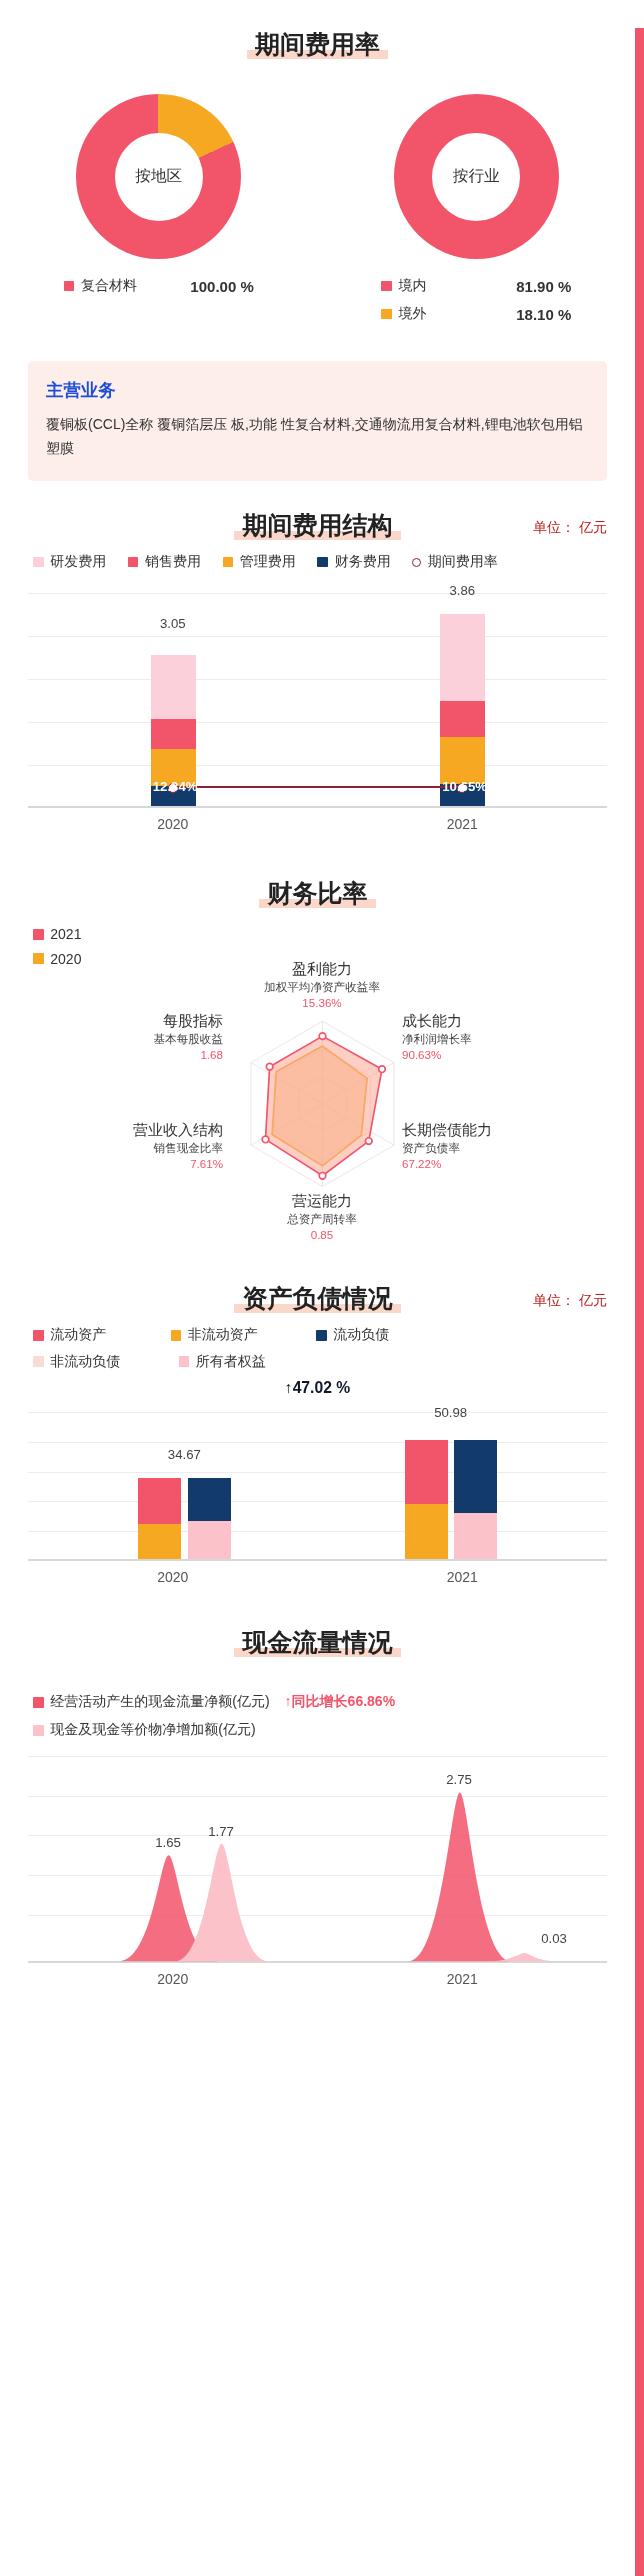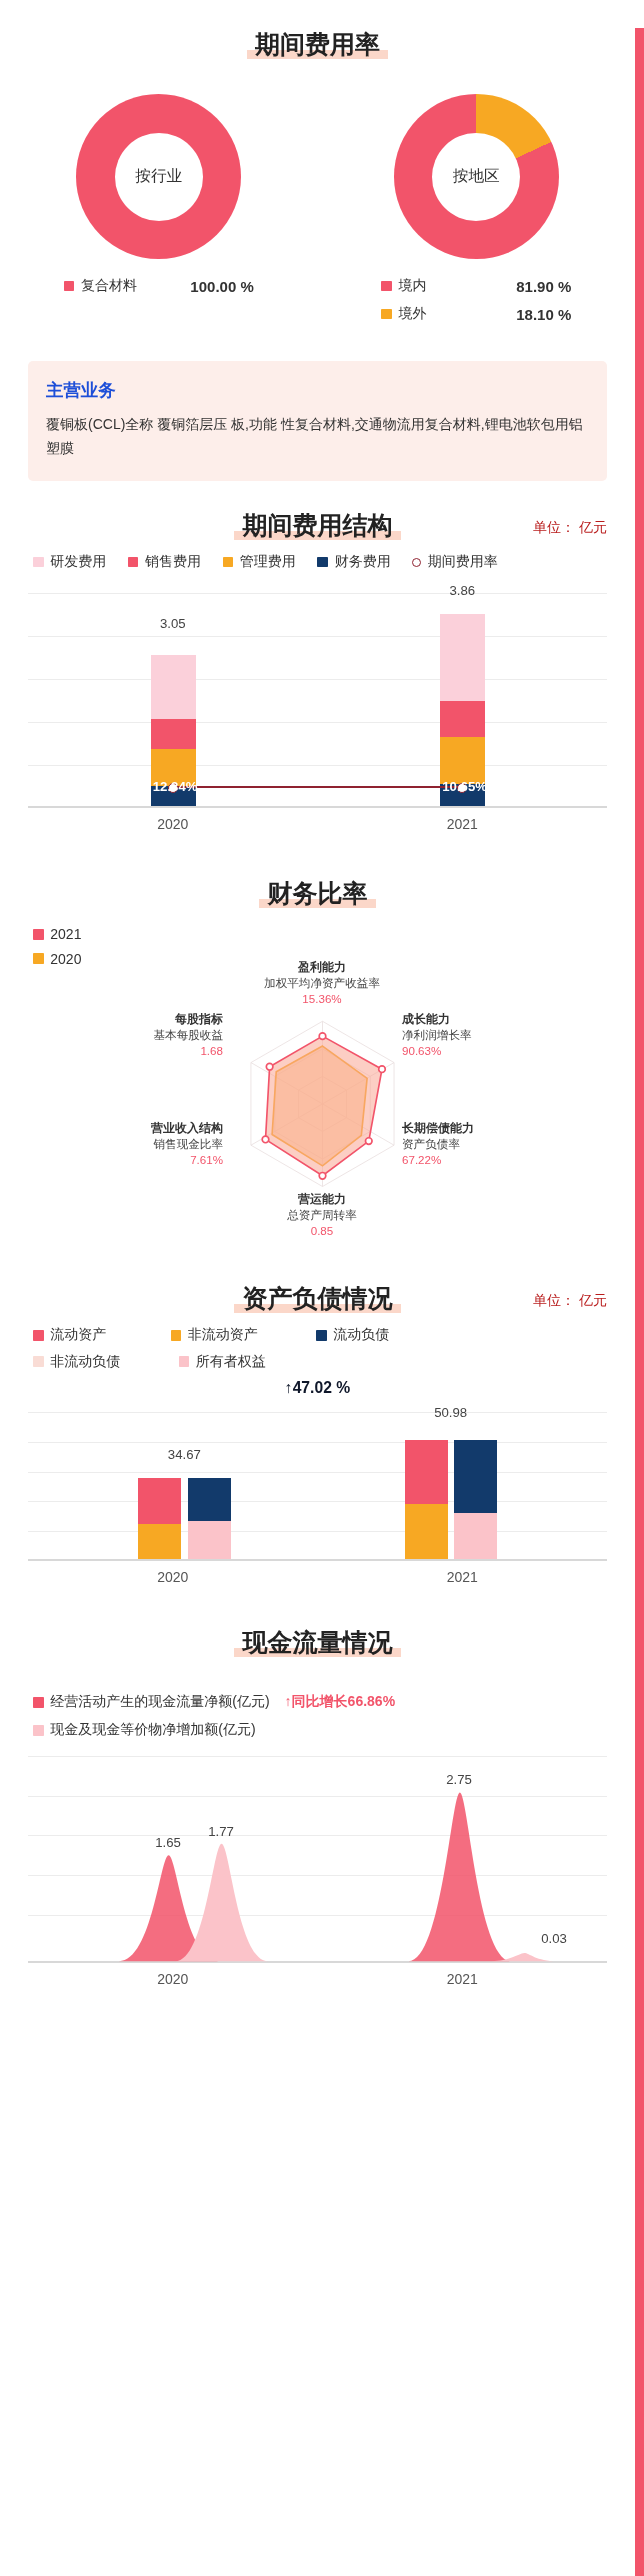--- a/index.html
+++ b/index.html
@@ -193,21 +193,21 @@
     font-size: 14px;
   }
   .radar-legend .legend-item { margin-bottom: 8.3px; }
   .radar-label {
     position: absolute;
     text-align: center;
     font-size: 11.6px;
     line-height: 1.35;
     color: #333;
   }
-  .radar-label b { font-size: 12px; display: block; font-weight: bold; }
+  .radar-label b { font-size: 15px; display: block; font-weight: normal; }
   .radar-label .sub { color: #444; }
   .radar-label .num { color: #f2546a; }
 
   
   .growth-badge {
     text-align: center;
     font-size: 15.7px;
     color: #0f172a;
     font-weight: bold;
     margin-top: 8.3px;
@@ -230,27 +230,27 @@
 <body>
 
 <div class="page">
 
   <div class="sec-title-wrap">
     <span class="sec-title">期间费用率</span>
   </div>
 
   <div class="donut-row">
     <div class="donut-box">
+      <div class="donut" style="background: conic-gradient(#f7a823 0turn 0.181turn, #f2546a 0.181turn 1turn);">
+        <div class="hole">按地区</div>
+      </div>
+    </div>
+    <div class="donut-box">
       <div class="donut" style="background: conic-gradient(#f2546a 0turn 1turn);">
         <div class="hole">按行业</div>
-      </div>
-    </div>
-    <div class="donut-box">
-      <div class="donut" style="background: conic-gradient(#f7a823 0turn 0.181turn, #f2546a 0.181turn 1turn);">
-        <div class="hole">按地区</div>
       </div>
     </div>
   </div>
 
   <div class="legend-row">
     <div class="legend-col">
       <div class="legend-item">
         <span class="sw" style="background:#f2546a"></span>
         <span class="lbl">复合材料</span>
         <span class="val">100.00 %</span>

